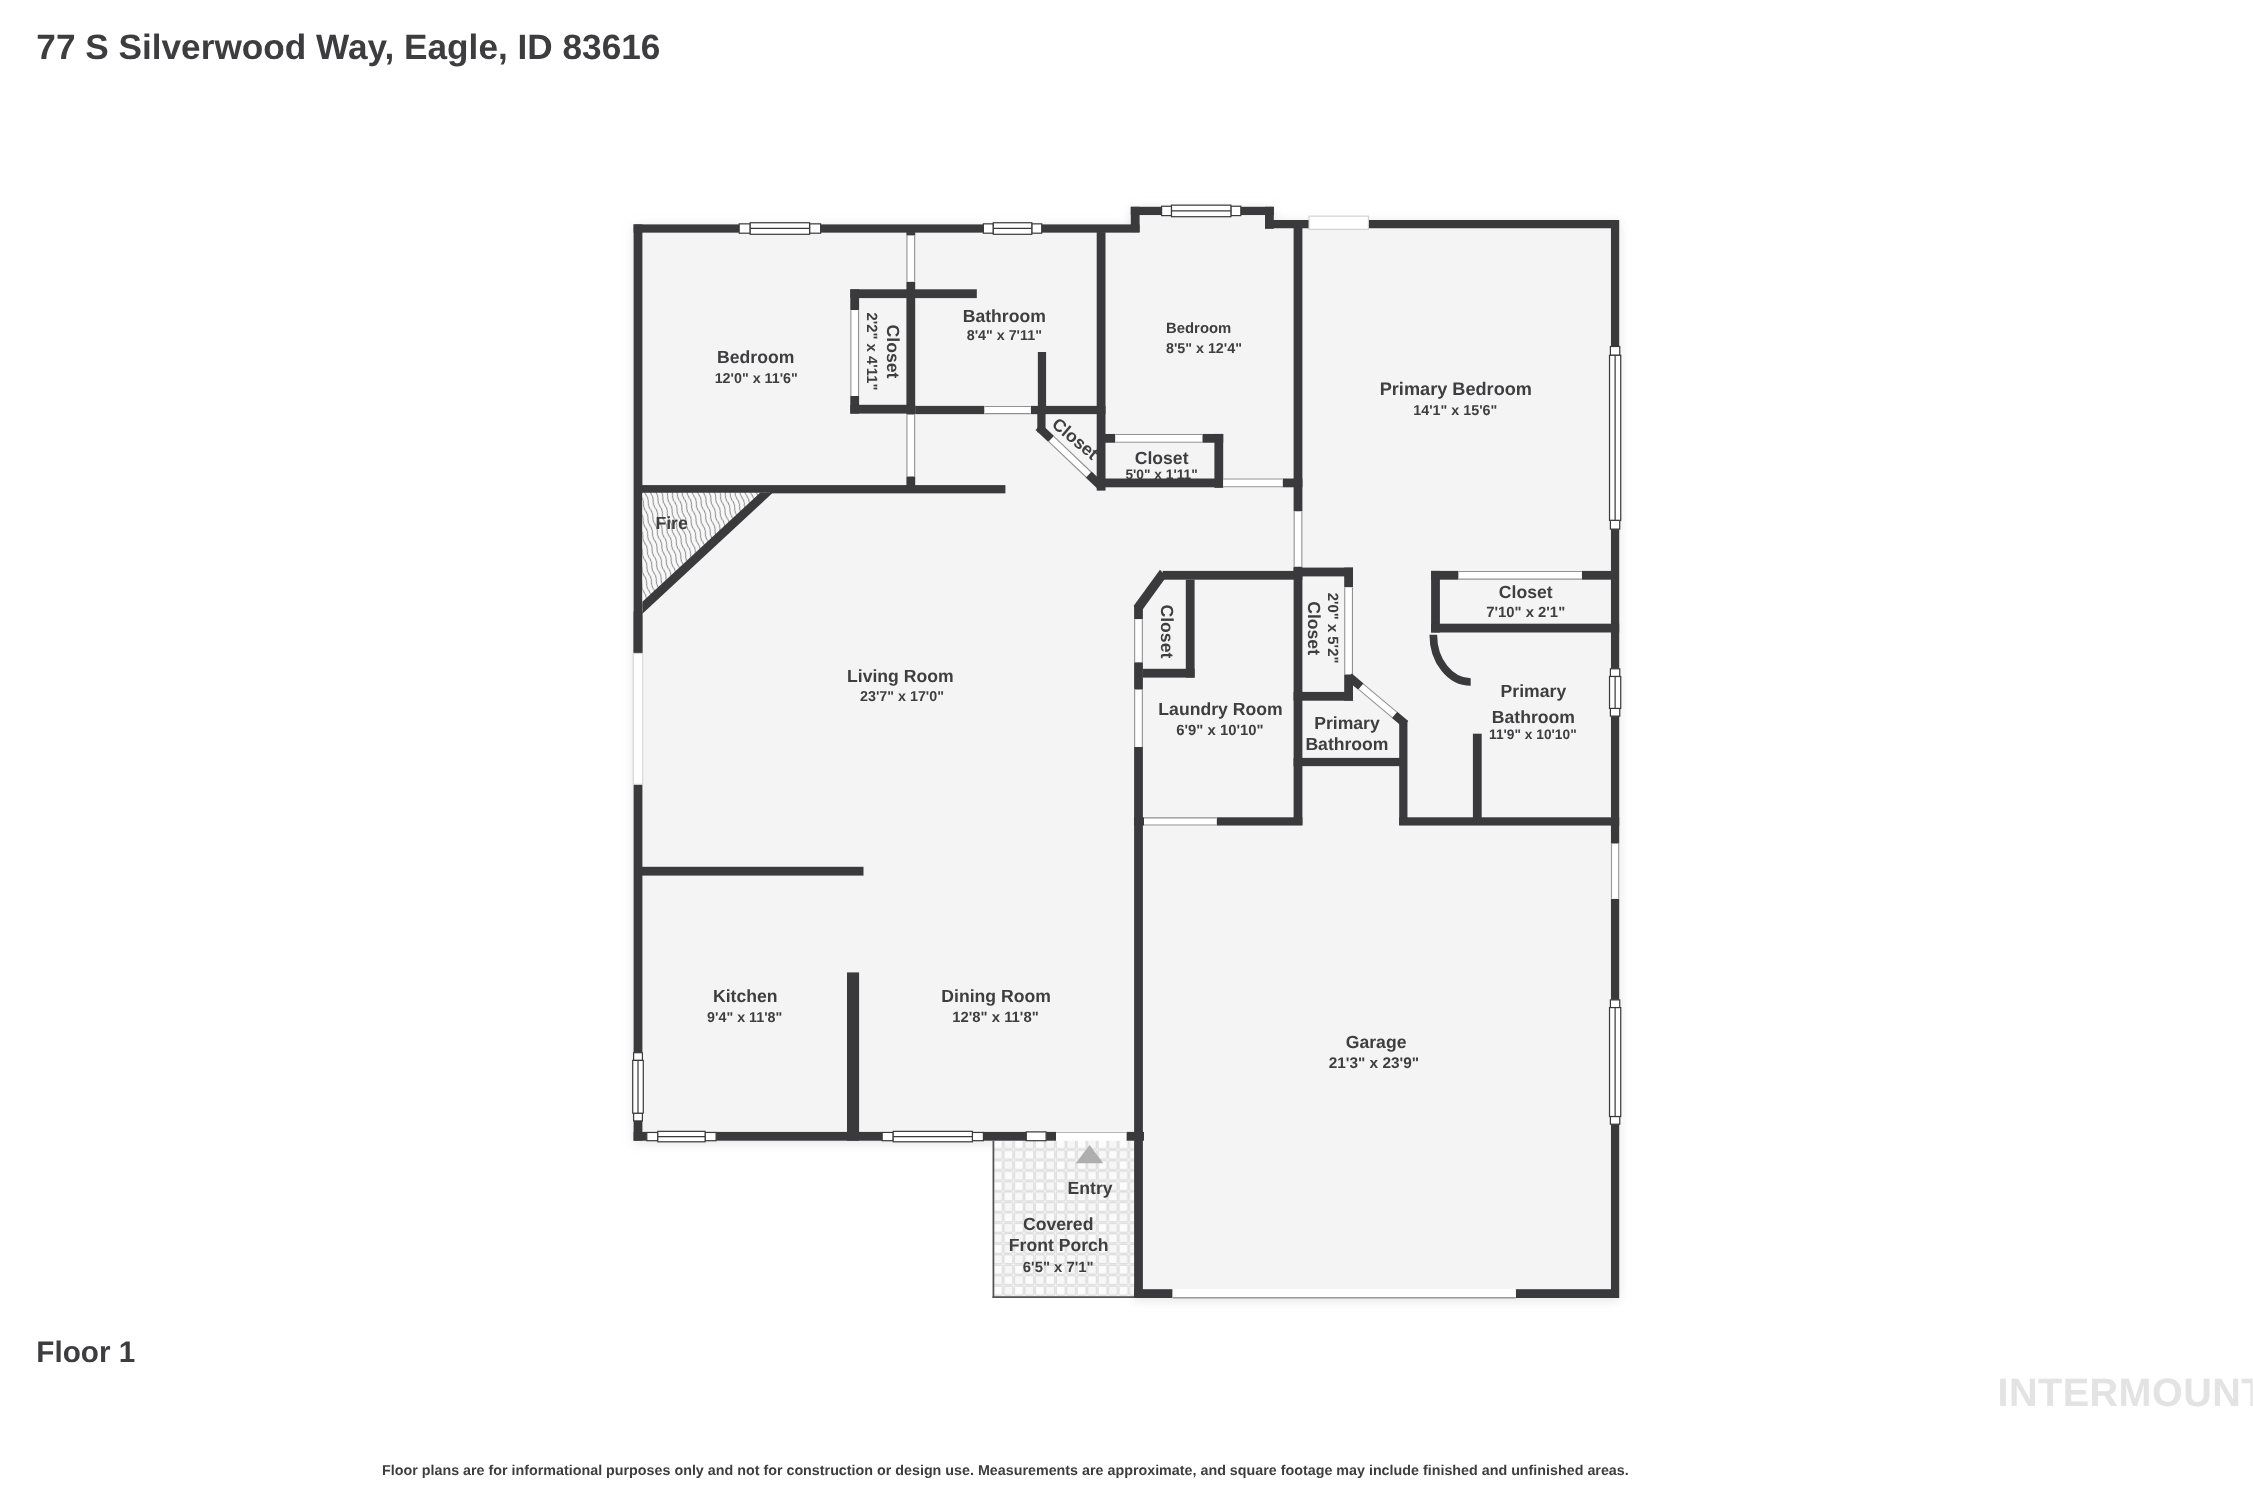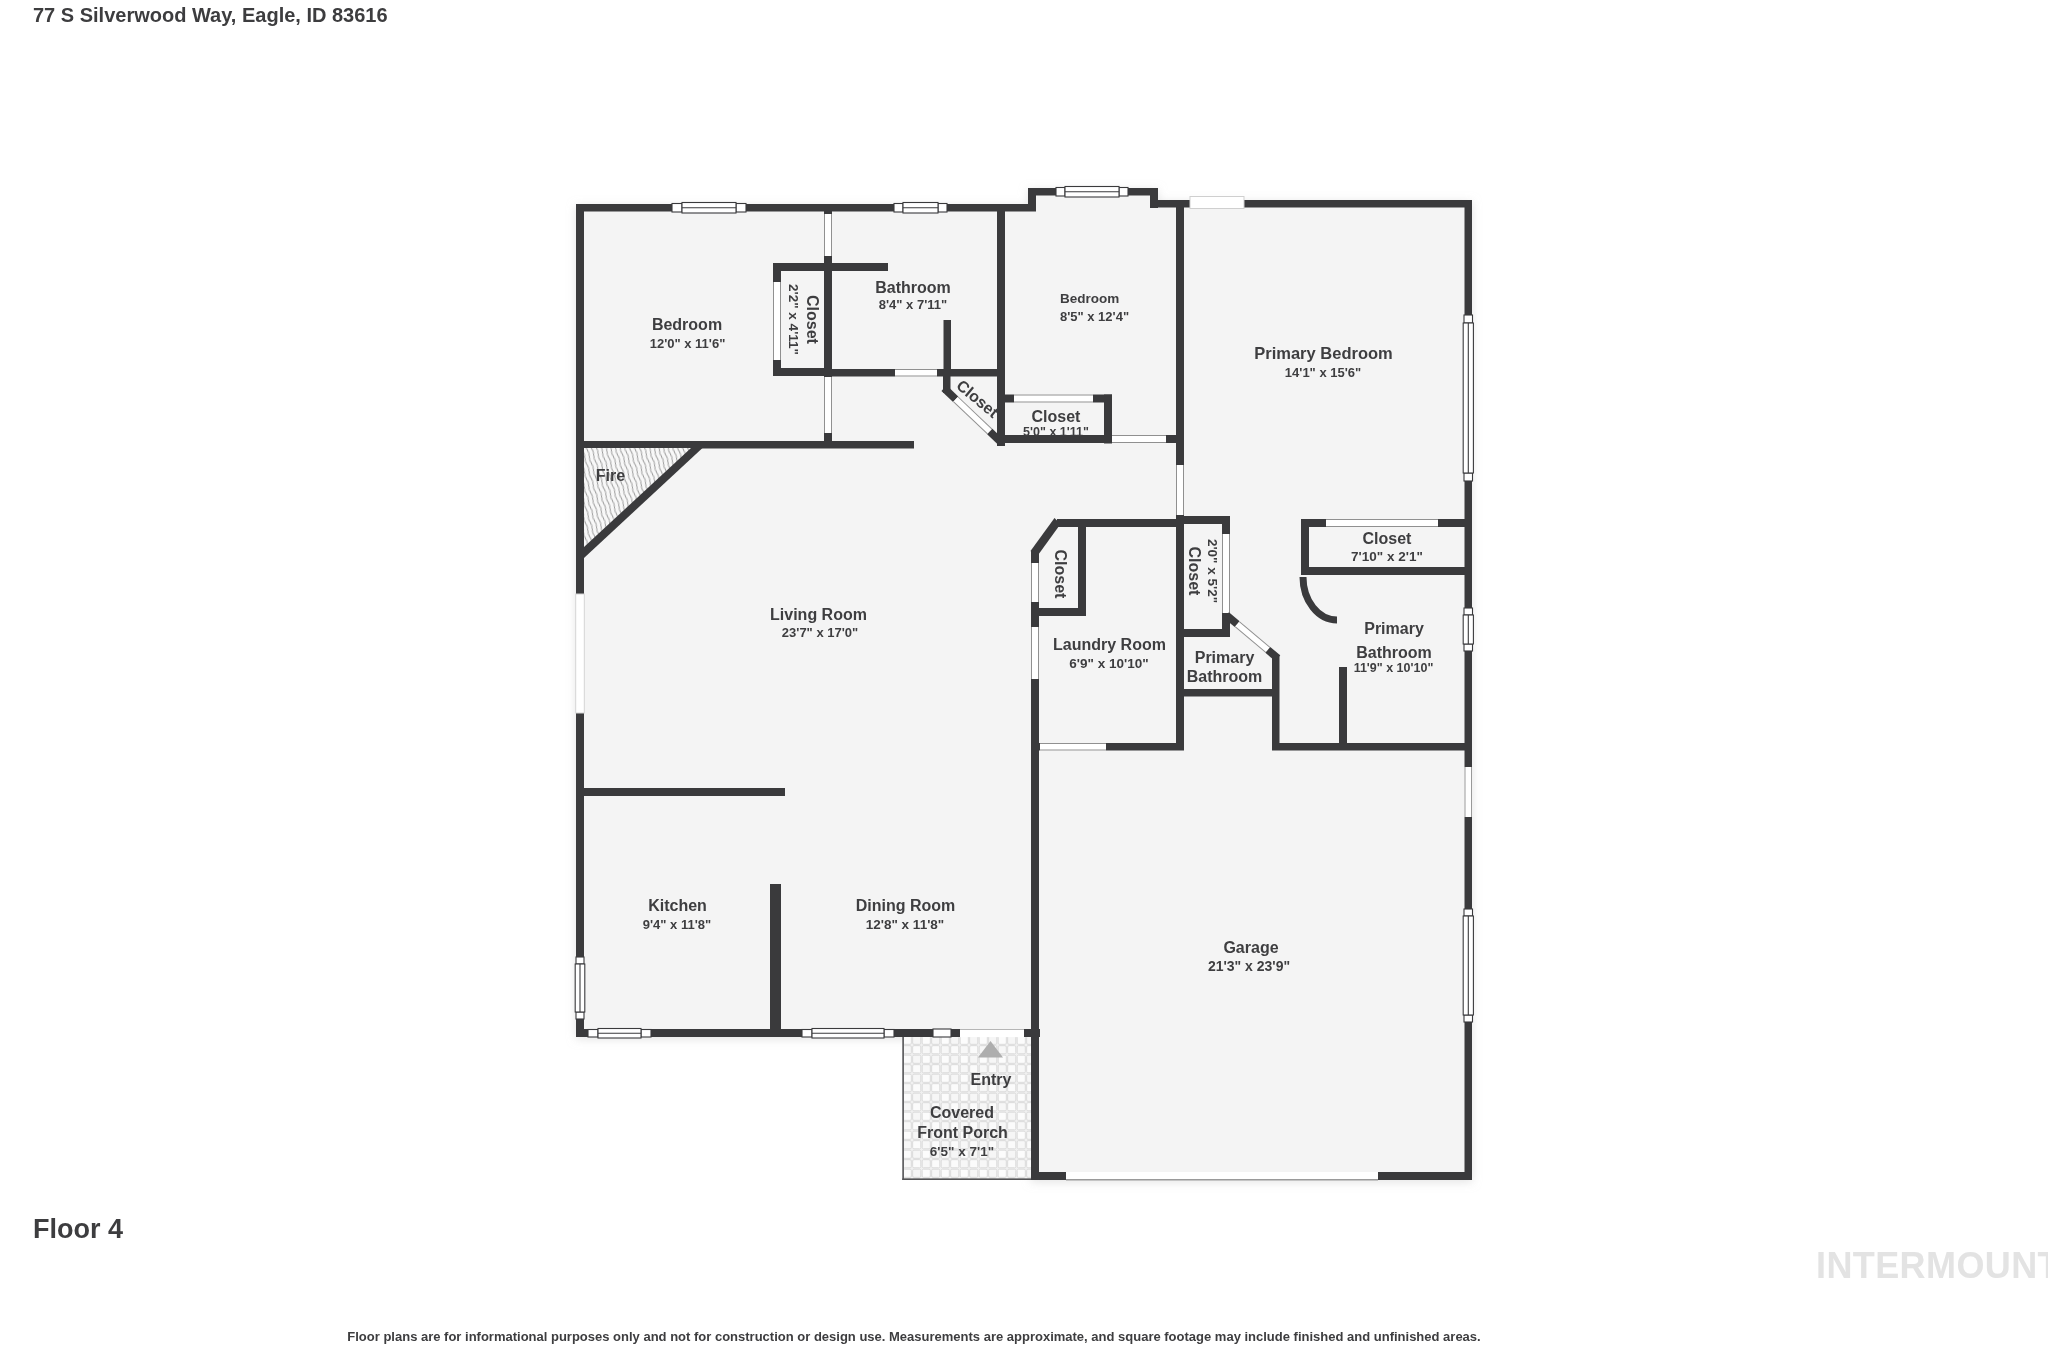--- a/index.html
+++ b/index.html
@@ -1,31 +1,31 @@
 <!DOCTYPE html>
 <html><head>
 <meta charset="utf-8">
 <style>
   html,body{margin:0;padding:0;background:#ffffff;}
   #page{position:relative;width:2048px;height:1365px;background:#ffffff;overflow:hidden;
         font-family:"Liberation Sans", sans-serif;}
-  .title{position:absolute;left:33px;top:4px;font-size:20px;font-weight:700;color:#3d3d3f;letter-spacing:0px;}
+  .title{position:absolute;left:33px;top:25px;font-size:32px;font-weight:700;color:#3d3d3f;letter-spacing:0px;}
   .floor{position:absolute;left:33px;top:1214px;font-size:27px;font-weight:700;color:#3d3d3f;}
   .wm{position:absolute;left:1816px;top:1245px;font-size:36px;font-weight:700;color:#e3e3e3;letter-spacing:0.4px;}
   .disc{position:absolute;left:0;top:1329px;width:1828px;text-align:center;font-size:13px;font-weight:700;color:#3d3d3f;}
   svg{position:absolute;left:0;top:0;}
   text{font-family:"Liberation Sans", sans-serif;fill:#3e3e40;}
 </style>
 </head>
 <body>
 <div id="page">
 
   <div class="title">77 S Silverwood Way, Eagle, ID 83616</div>
 
-  <div class="floor">Floor 4</div>
+  <div class="floor">Floor 1</div>
 
   <div class="wm">INTERMOUNTAIN</div>
 
   <div class="disc">Floor plans are for informational purposes only and not for construction or design use. Measurements are approximate, and square footage may include finished and unfinished areas.</div>
   <svg width="2048" height="1365" viewBox="0 0 2048 1365">
     <defs>
       <pattern id="tiles" width="19" height="19" patternUnits="userSpaceOnUse">
         <rect x="0" y="0" width="19" height="19" fill="#f0f0f0"></rect>
         <rect x="0.7" y="0.7" width="8.1" height="8.1" rx="1.2" fill="#fbfbfb" stroke="#d8d8d8" stroke-width="0.9"></rect>
         <rect x="10.2" y="0.7" width="8.1" height="8.1" rx="1.2" fill="#f7f7f7" stroke="#d8d8d8" stroke-width="0.9"></rect>

